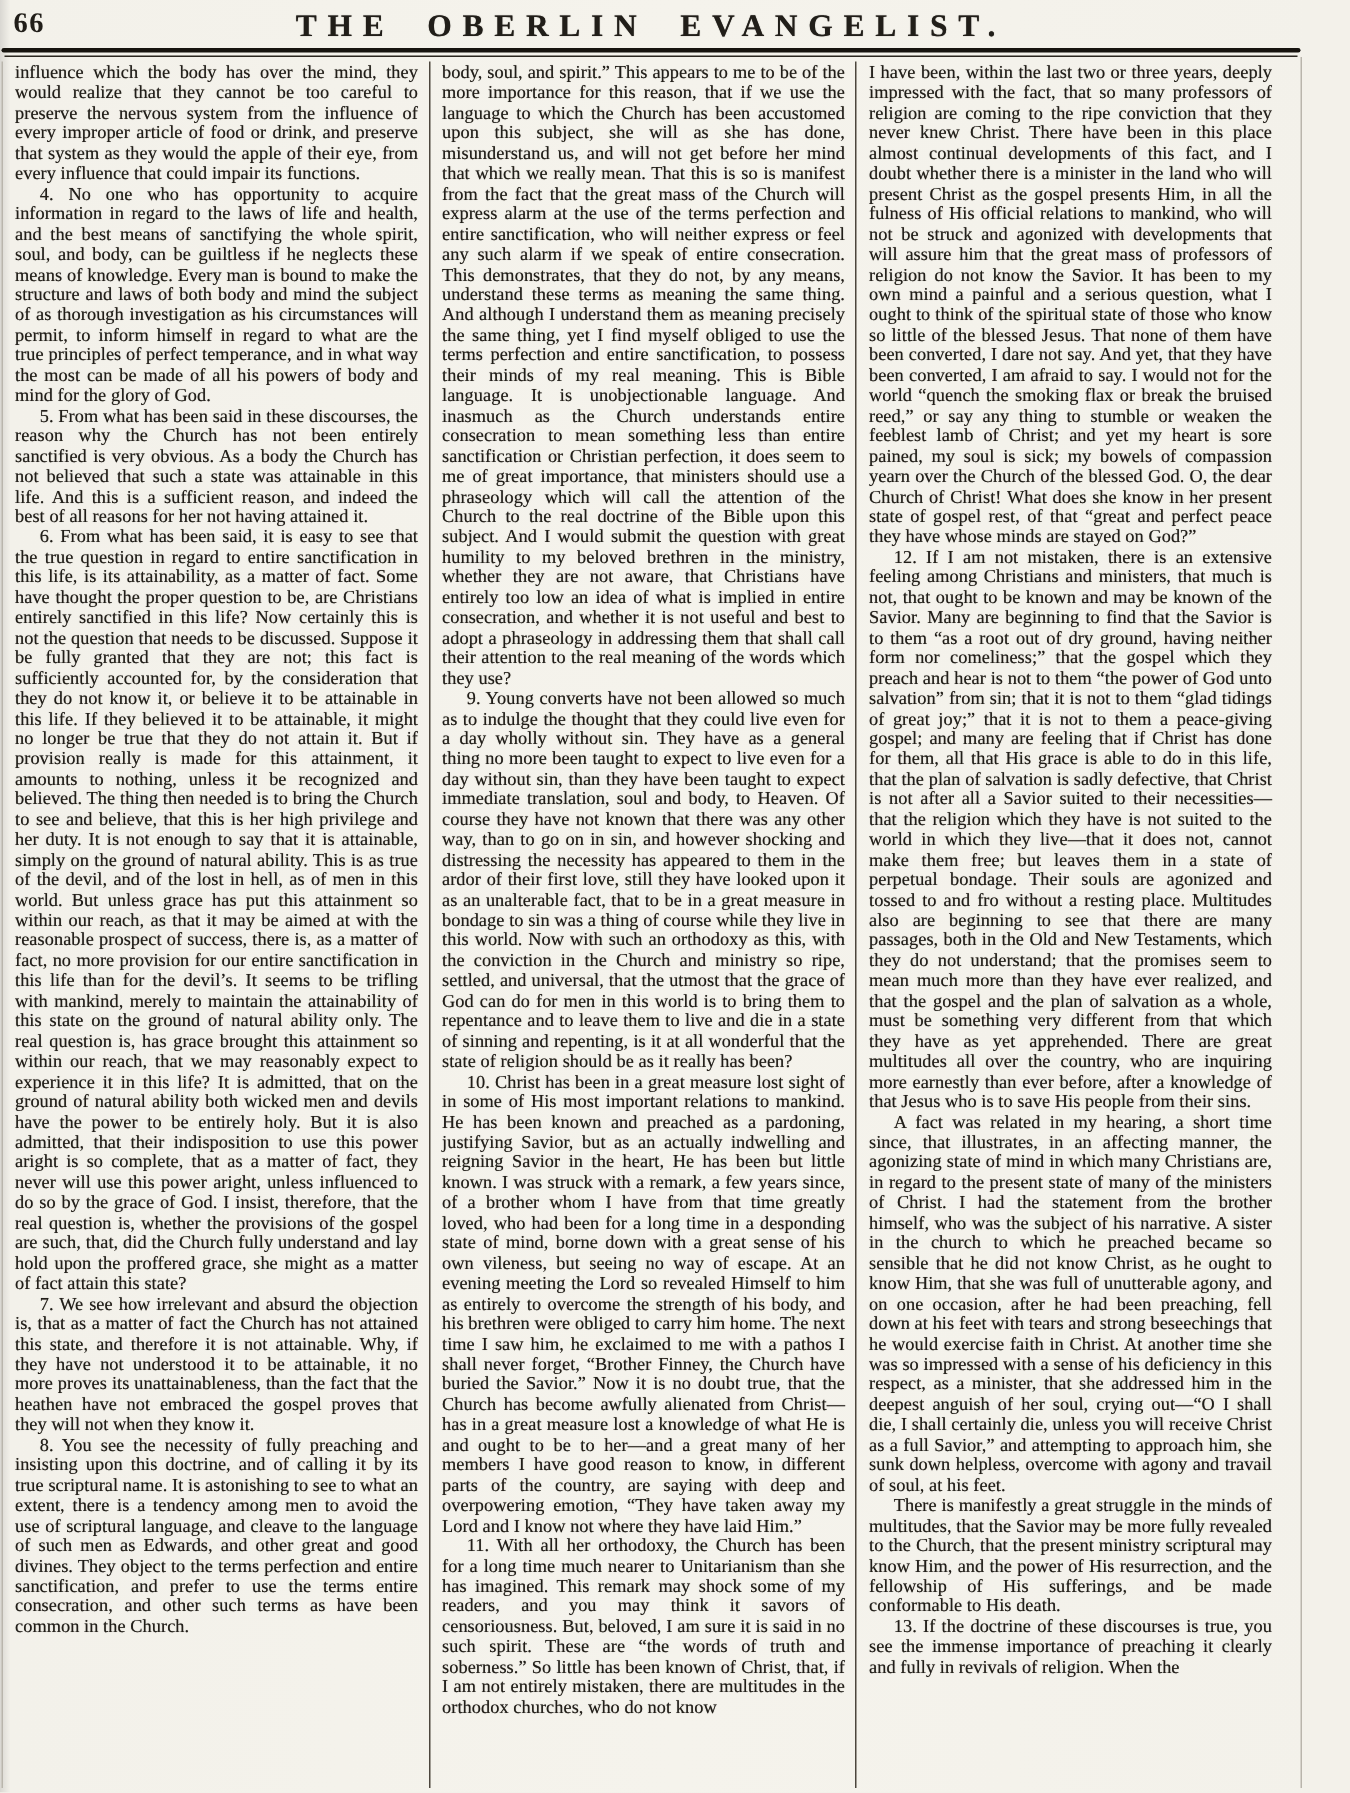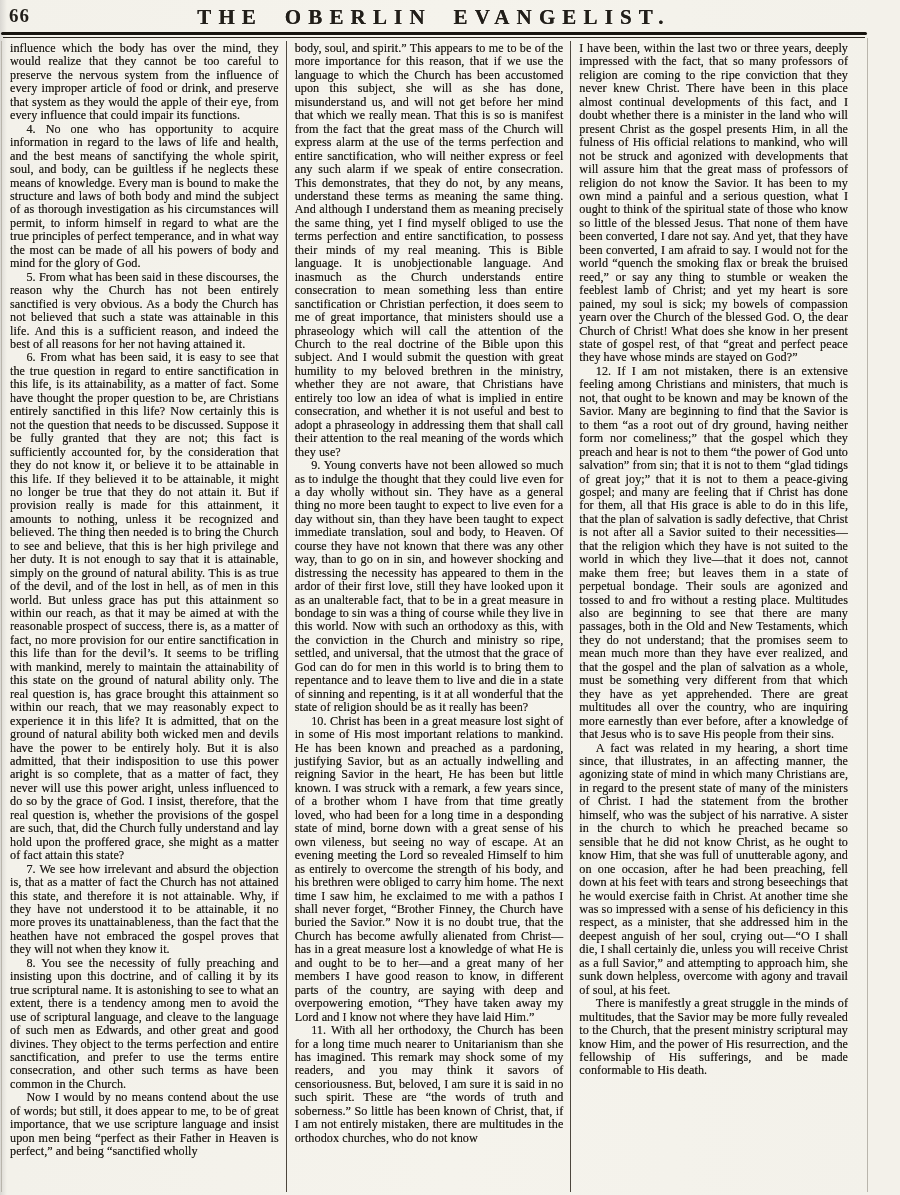--- a/index.html
+++ b/index.html
@@ -63,28 +63,28 @@
   <div class="rule-thin"></div>
 
   <main class="columns">
     <section class="column">
       <p>influence which the body has over the mind, they would realize that they cannot be too careful to preserve the nervous system from the influence of every improper article of food or drink, and preserve that system as they would the apple of their eye, from every influence that could impair its functions.</p>
       <p>4. No one who has opportunity to acquire information in regard to the laws of life and health, and the best means of sanctifying the whole spirit, soul, and body, can be guiltless if he neglects these means of knowledge. Every man is bound to make the structure and laws of both body and mind the subject of as thorough investigation as his circumstances will permit, to inform himself in regard to what are the true principles of perfect temperance, and in what way the most can be made of all his powers of body and mind for the glory of God.</p>
       <p>5. From what has been said in these discourses, the reason why the Church has not been entirely sanctified is very obvious. As a body the Church has not believed that such a state was attainable in this life. And this is a sufficient reason, and indeed the best of all reasons for her not having attained it.</p>
       <p>6. From what has been said, it is easy to see that the true question in regard to entire sanctification in this life, is its attainability, as a matter of fact. Some have thought the proper question to be, are Christians entirely sanctified in this life? Now certainly this is not the question that needs to be discussed. Suppose it be fully granted that they are not; this fact is sufficiently accounted for, by the consideration that they do not know it, or believe it to be attainable in this life. If they believed it to be attainable, it might no longer be true that they do not attain it. But if provision really is made for this attainment, it amounts to nothing, unless it be recognized and believed. The thing then needed is to bring the Church to see and believe, that this is her high privilege and her duty. It is not enough to say that it is attainable, simply on the ground of natural ability. This is as true of the devil, and of the lost in hell, as of men in this world. But unless grace has put this attainment so within our reach, as that it may be aimed at with the reasonable prospect of success, there is, as a matter of fact, no more provision for our entire sanctification in this life than for the devil’s. It seems to be trifling with mankind, merely to maintain the attainability of this state on the ground of natural ability only. The real question is, has grace brought this attainment so within our reach, that we may reasonably expect to experience it in this life? It is admitted, that on the ground of natural ability both wicked men and devils have the power to be entirely holy. But it is also admitted, that their indisposition to use this power aright is so complete, that as a matter of fact, they never will use this power aright, unless influenced to do so by the grace of God. I insist, therefore, that the real question is, whether the provisions of the gospel are such, that, did the Church fully understand and lay hold upon the proffered grace, she might as a matter of fact attain this state?</p>
       <p>7. We see how irrelevant and absurd the objection is, that as a matter of fact the Church has not attained this state, and therefore it is not attainable. Why, if they have not understood it to be attainable, it no more proves its unattainableness, than the fact that the heathen have not embraced the gospel proves that they will not when they know it.</p>
       <p>8. You see the necessity of fully preaching and insisting upon this doctrine, and of calling it by its true scriptural name. It is astonishing to see to what an extent, there is a tendency among men to avoid the use of scriptural language, and cleave to the language of such men as Edwards, and other great and good divines. They object to the terms perfection and entire sanctification, and prefer to use the terms entire consecration, and other such terms as have been common in the Church.</p>
-      <p>Now I would by no means contend about the use of words; but still, it does appear to me, to be of great importance, that we use scripture language and insist upon men being “perfect as their Father in Heaven is perfect,” and being “sanctified wholly</p>
     </section>
     <section class="column">
       <p>body, soul, and spirit.” This appears to me to be of the more importance for this reason, that if we use the language to which the Church has been accustomed upon this subject, she will as she has done, misunderstand us, and will not get before her mind that which we really mean. That this is so is manifest from the fact that the great mass of the Church will express alarm at the use of the terms perfection and entire sanctification, who will neither express or feel any such alarm if we speak of entire consecration. This demonstrates, that they do not, by any means, understand these terms as meaning the same thing. And although I understand them as meaning precisely the same thing, yet I find myself obliged to use the terms perfection and entire sanctification, to possess their minds of my real meaning. This is Bible language. It is unobjectionable language. And inasmuch as the Church understands entire consecration to mean something less than entire sanctification or Christian perfection, it does seem to me of great importance, that ministers should use a phraseology which will call the attention of the Church to the real doctrine of the Bible upon this subject. And I would submit the question with great humility to my beloved brethren in the ministry, whether they are not aware, that Christians have entirely too low an idea of what is implied in entire consecration, and whether it is not useful and best to adopt a phraseology in addressing them that shall call their attention to the real meaning of the words which they use?</p>
       <p>9. Young converts have not been allowed so much as to indulge the thought that they could live even for a day wholly without sin. They have as a general thing no more been taught to expect to live even for a day without sin, than they have been taught to expect immediate translation, soul and body, to Heaven. Of course they have not known that there was any other way, than to go on in sin, and however shocking and distressing the necessity has appeared to them in the ardor of their first love, still they have looked upon it as an unalterable fact, that to be in a great measure in bondage to sin was a thing of course while they live in this world. Now with such an orthodoxy as this, with the conviction in the Church and ministry so ripe, settled, and universal, that the utmost that the grace of God can do for men in this world is to bring them to repentance and to leave them to live and die in a state of sinning and repenting, is it at all wonderful that the state of religion should be as it really has been?</p>
       <p>10. Christ has been in a great measure lost sight of in some of His most important relations to mankind. He has been known and preached as a pardoning, justifying Savior, but as an actually indwelling and reigning Savior in the heart, He has been but little known. I was struck with a remark, a few years since, of a brother whom I have from that time greatly loved, who had been for a long time in a desponding state of mind, borne down with a great sense of his own vileness, but seeing no way of escape. At an evening meeting the Lord so revealed Himself to him as entirely to overcome the strength of his body, and his brethren were obliged to carry him home. The next time I saw him, he exclaimed to me with a pathos I shall never forget, “Brother Finney, the Church have buried the Savior.” Now it is no doubt true, that the Church has become awfully alienated from Christ—has in a great measure lost a knowledge of what He is and ought to be to her—and a great many of her members I have good reason to know, in different parts of the country, are saying with deep and overpowering emotion, “They have taken away my Lord and I know not where they have laid Him.”</p>
       <p>11. With all her orthodoxy, the Church has been for a long time much nearer to Unitarianism than she has imagined. This remark may shock some of my readers, and you may think it savors of censoriousness. But, beloved, I am sure it is said in no such spirit. These are “the words of truth and soberness.” So little has been known of Christ, that, if I am not entirely mistaken, there are multitudes in the orthodox churches, who do not know</p>
     </section>
     <section class="column">
       <p>I have been, within the last two or three years, deeply impressed with the fact, that so many professors of religion are coming to the ripe conviction that they never knew Christ. There have been in this place almost continual developments of this fact, and I doubt whether there is a minister in the land who will present Christ as the gospel presents Him, in all the fulness of His official relations to mankind, who will not be struck and agonized with developments that will assure him that the great mass of professors of religion do not know the Savior. It has been to my own mind a painful and a serious question, what I ought to think of the spiritual state of those who know so little of the blessed Jesus. That none of them have been converted, I dare not say. And yet, that they have been converted, I am afraid to say. I would not for the world “quench the smoking flax or break the bruised reed,” or say any thing to stumble or weaken the feeblest lamb of Christ; and yet my heart is sore pained, my soul is sick; my bowels of compassion yearn over the Church of the blessed God. O, the dear Church of Christ! What does she know in her present state of gospel rest, of that “great and perfect peace they have whose minds are stayed on God?”</p>
       <p>12. If I am not mistaken, there is an extensive feeling among Christians and ministers, that much is not, that ought to be known and may be known of the Savior. Many are beginning to find that the Savior is to them “as a root out of dry ground, having neither form nor comeliness;” that the gospel which they preach and hear is not to them “the power of God unto salvation” from sin; that it is not to them “glad tidings of great joy;” that it is not to them a peace-giving gospel; and many are feeling that if Christ has done for them, all that His grace is able to do in this life, that the plan of salvation is sadly defective, that Christ is not after all a Savior suited to their necessities—that the religion which they have is not suited to the world in which they live—that it does not, cannot make them free; but leaves them in a state of perpetual bondage. Their souls are agonized and tossed to and fro without a resting place. Multitudes also are beginning to see that there are many passages, both in the Old and New Testaments, which they do not understand; that the promises seem to mean much more than they have ever realized, and that the gospel and the plan of salvation as a whole, must be something very different from that which they have as yet apprehended. There are great multitudes all over the country, who are inquiring more earnestly than ever before, after a knowledge of that Jesus who is to save His people from their sins.</p>
       <p>A fact was related in my hearing, a short time since, that illustrates, in an affecting manner, the agonizing state of mind in which many Christians are, in regard to the present state of many of the ministers of Christ. I had the statement from the brother himself, who was the subject of his narrative. A sister in the church to which he preached became so sensible that he did not know Christ, as he ought to know Him, that she was full of unutterable agony, and on one occasion, after he had been preaching, fell down at his feet with tears and strong beseechings that he would exercise faith in Christ. At another time she was so impressed with a sense of his deficiency in this respect, as a minister, that she addressed him in the deepest anguish of her soul, crying out—“O I shall die, I shall certainly die, unless you will receive Christ as a full Savior,” and attempting to approach him, she sunk down helpless, overcome with agony and travail of soul, at his feet.</p>
       <p>There is manifestly a great struggle in the minds of multitudes, that the Savior may be more fully revealed to the Church, that the present ministry scriptural may know Him, and the power of His resurrection, and the fellowship of His sufferings, and be made conformable to His death.</p>
+      <p>13. If the doctrine of these discourses is true, you see the immense importance of preaching it clearly and fully in revivals of religion. When the</p>
     </section>
   </main>
 </div>
 
 </body></html>

